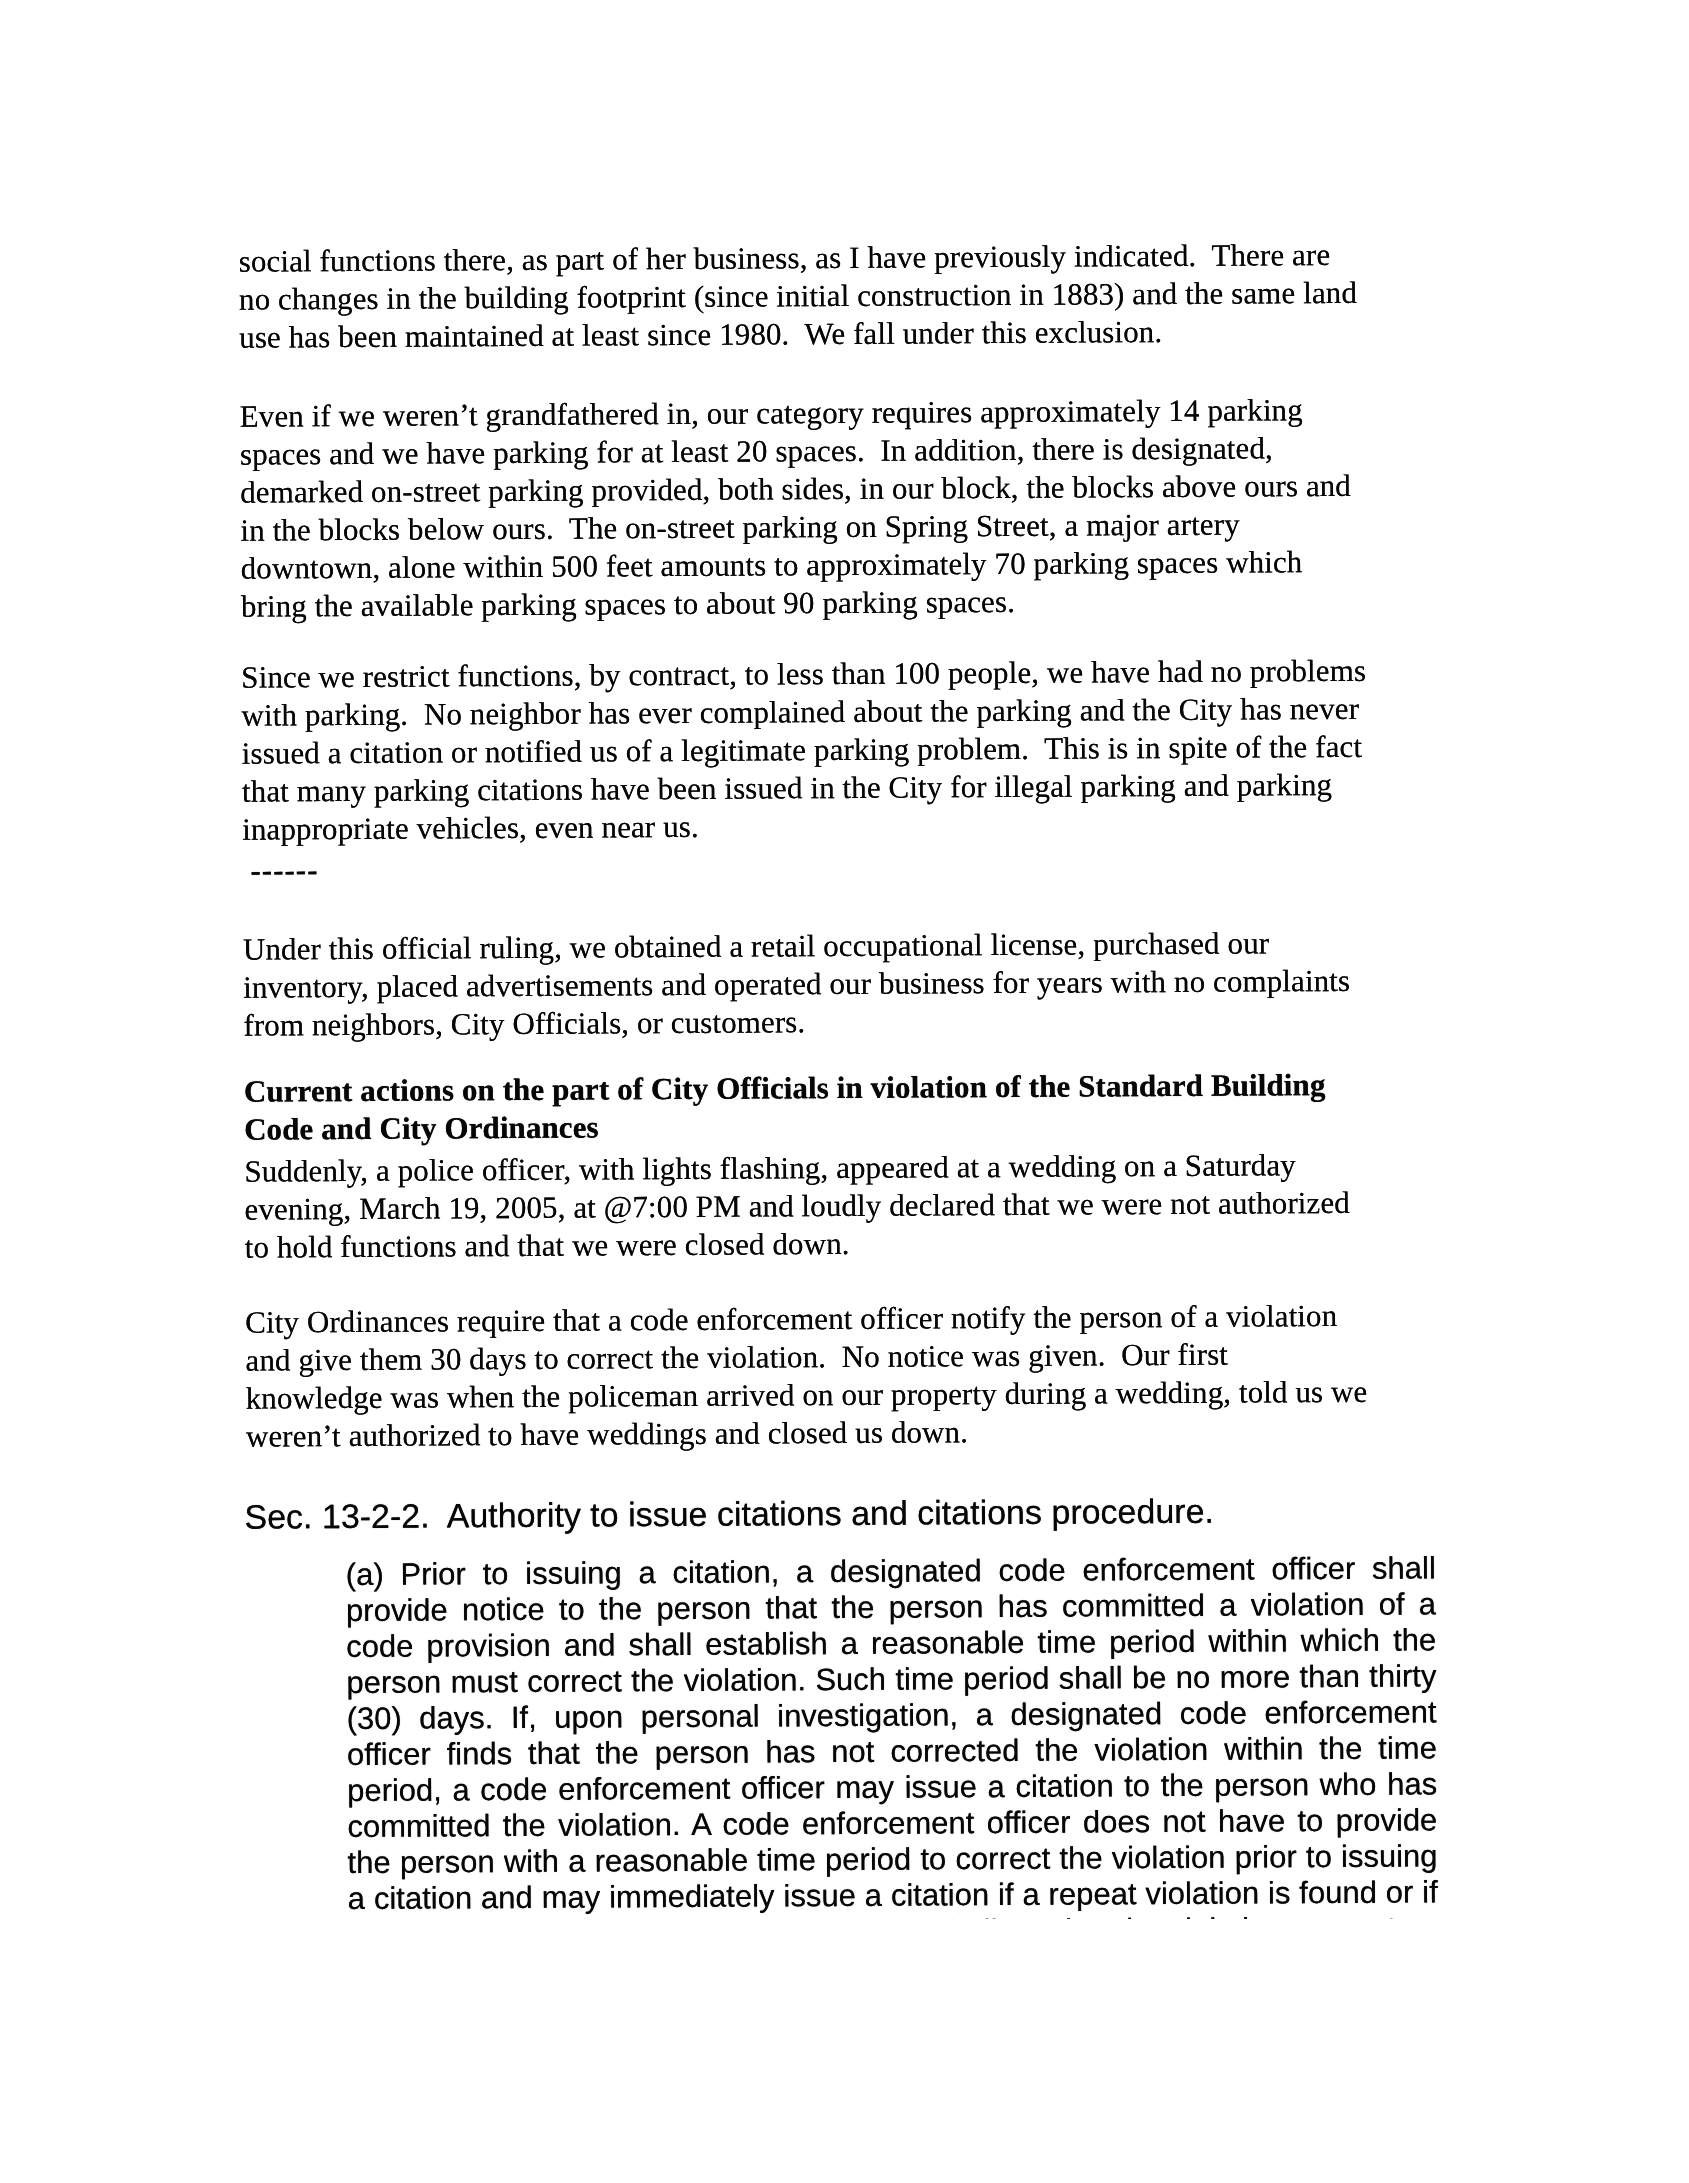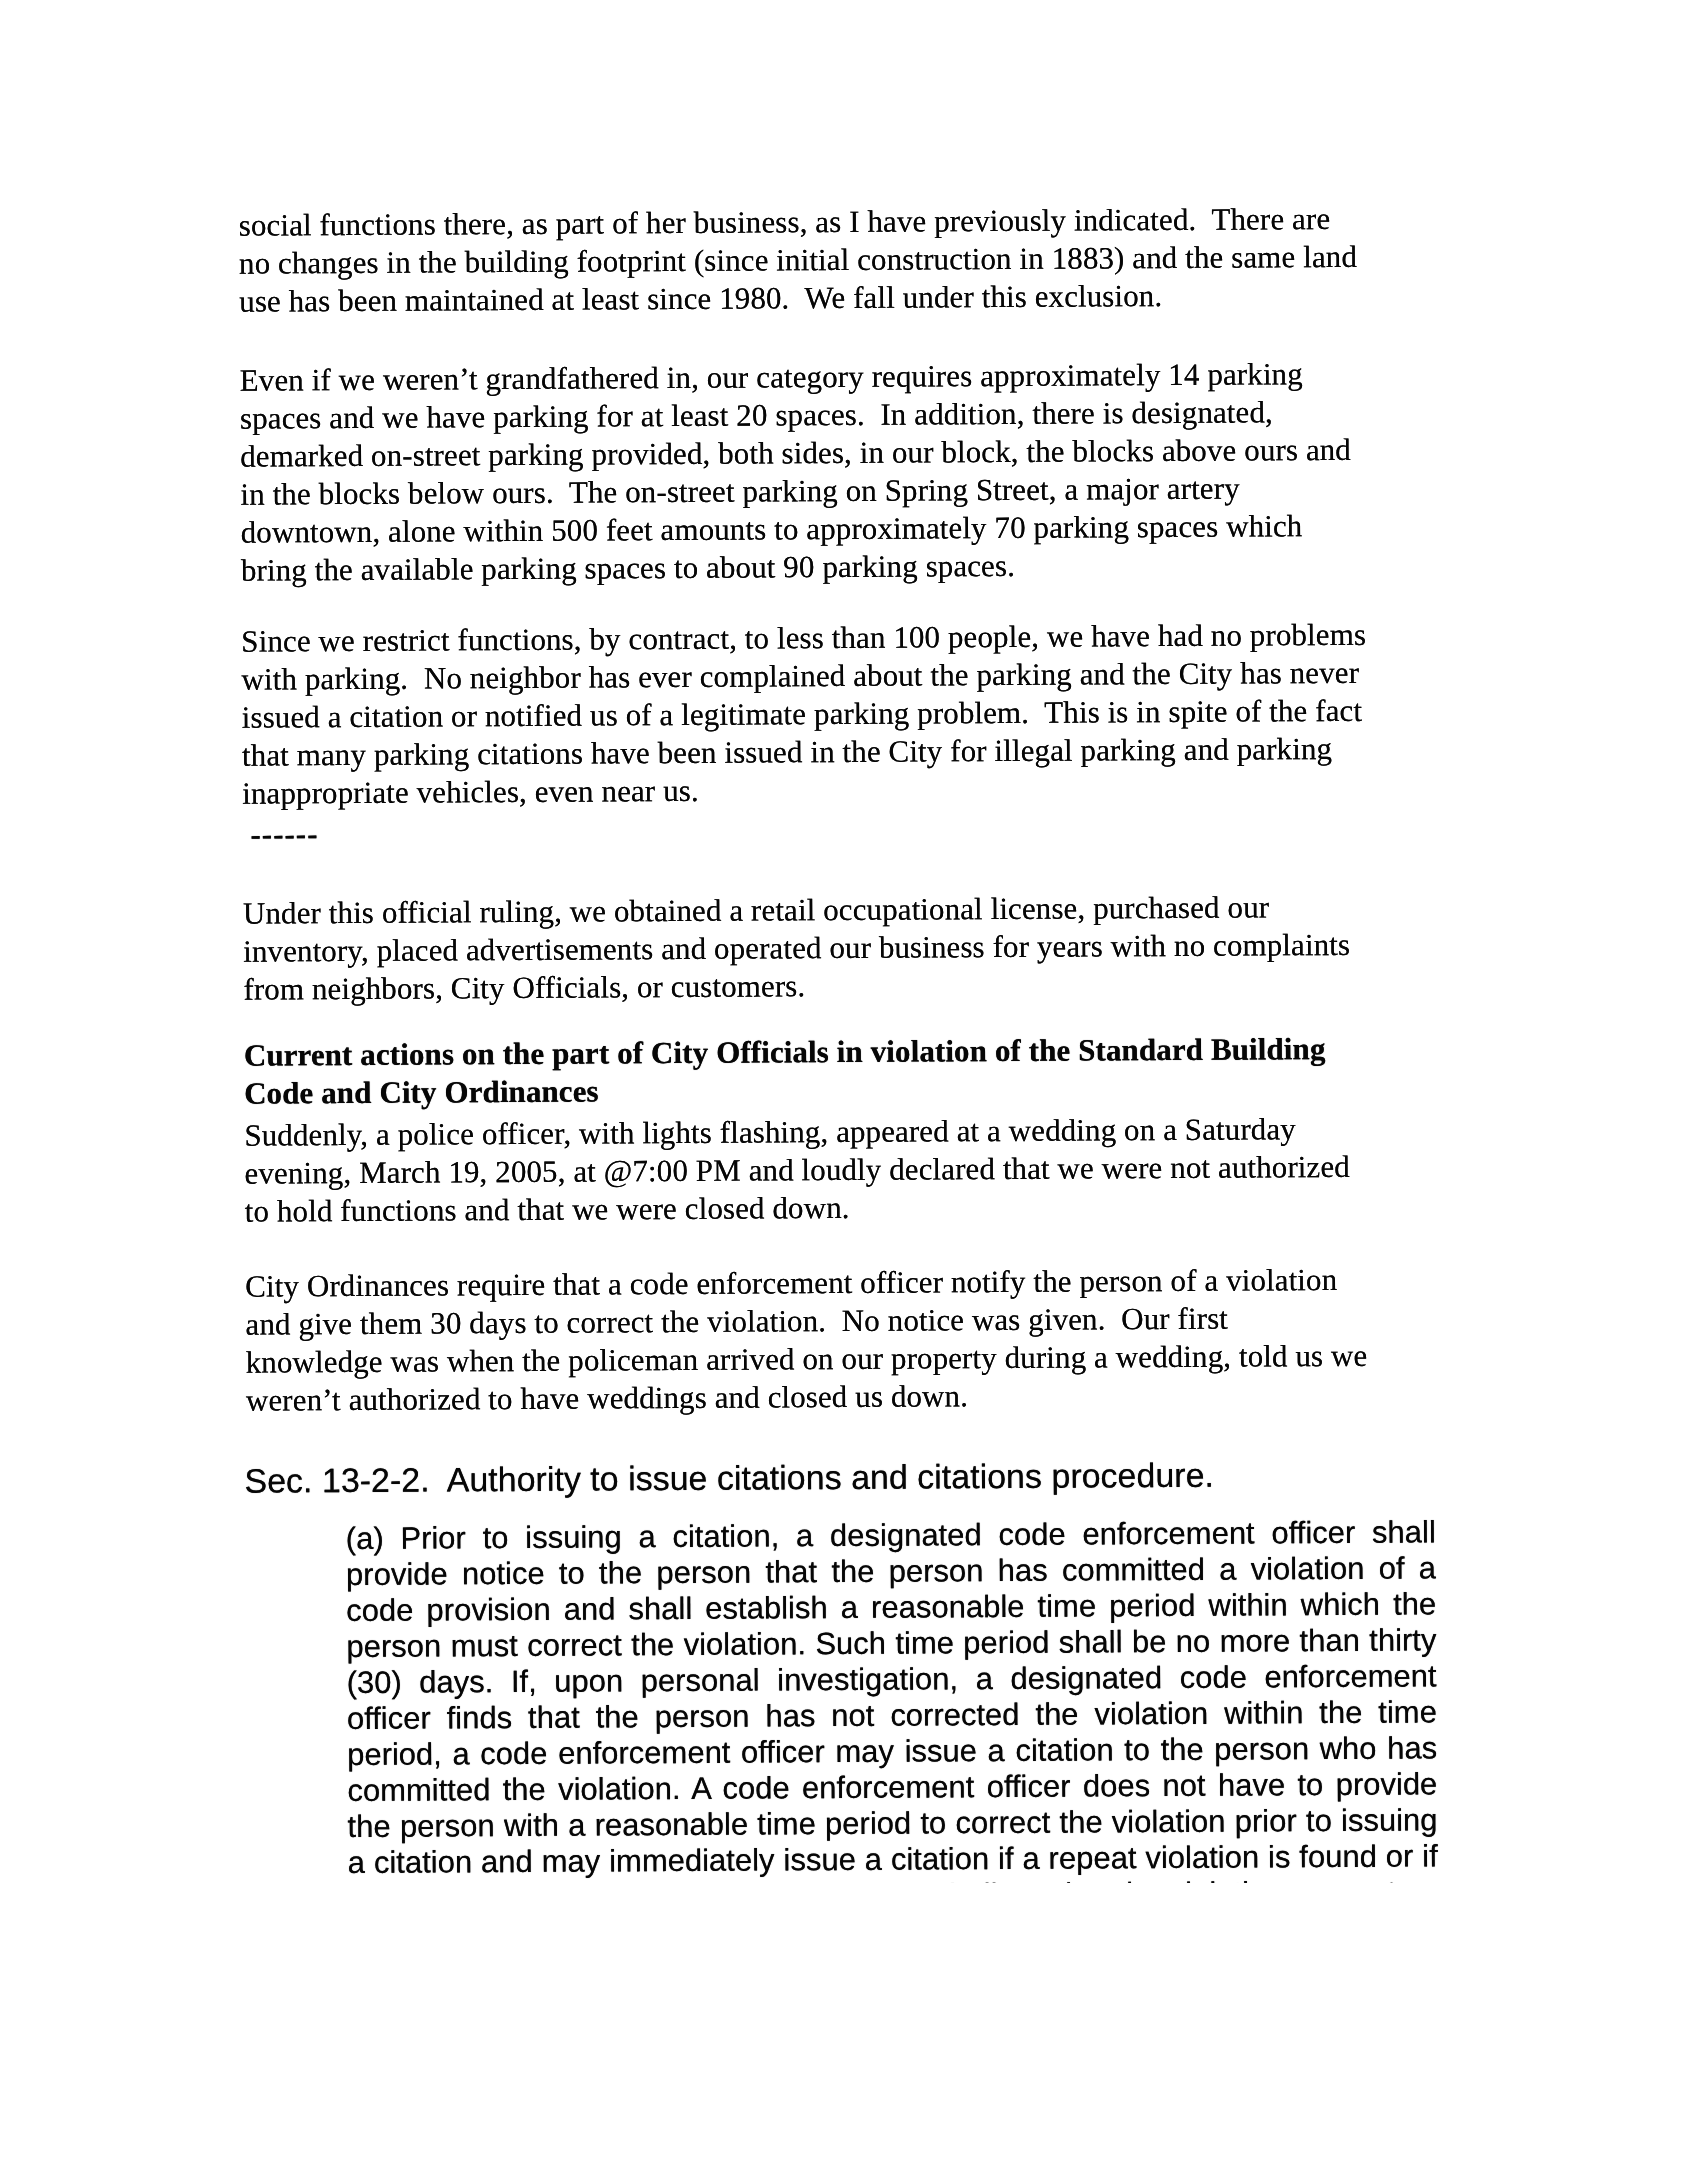--- a/index.html
+++ b/index.html
@@ -7,20 +7,21 @@
     padding: 0;
     background: #ffffff;
   }
   .page {
     position: relative;
     width: 1690px;
     height: 1883px;
     background: #ffffff;
     overflow: hidden;
     color: #060606;
+    margin-top: 36px;
   }
   .content {
     position: absolute;
     inset: 0;
     transform: rotate(-0.35deg);
     transform-origin: 50% 40%;
   }
   .serif-para {
     position: absolute;
     left: 242px;

